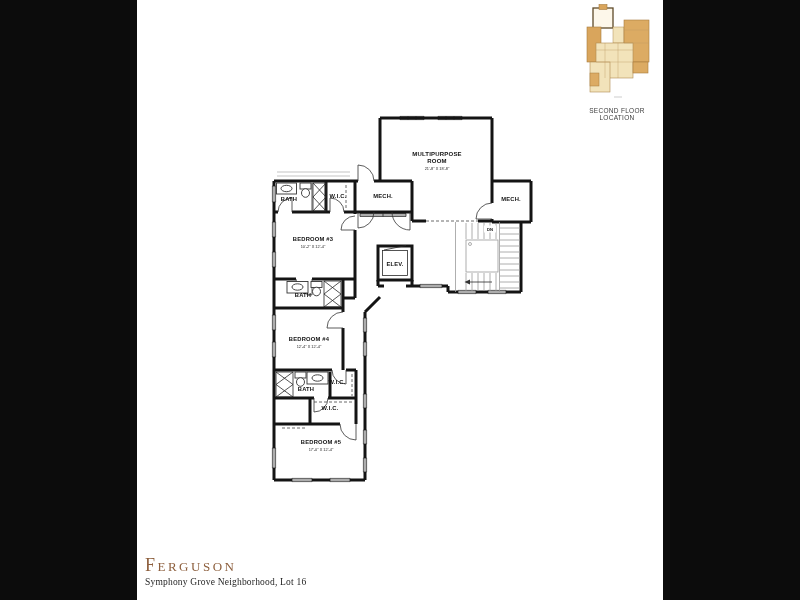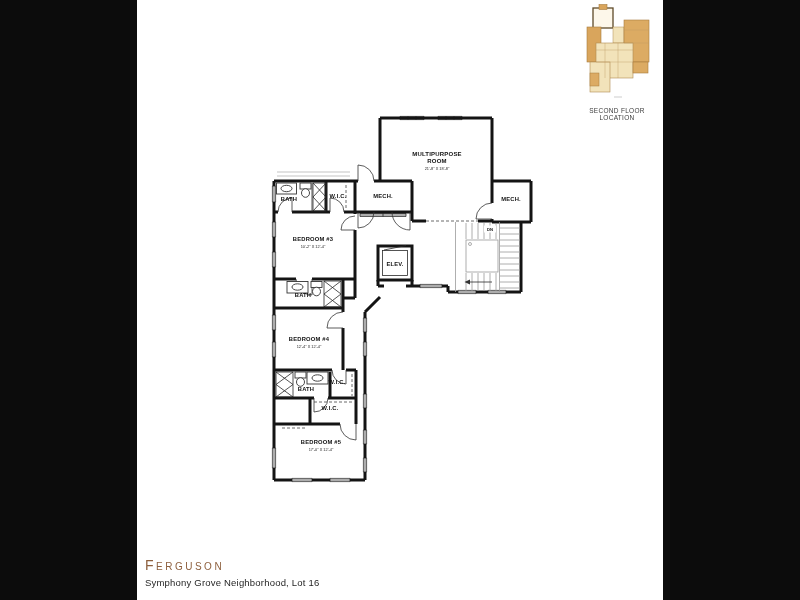--- a/index.html
+++ b/index.html
@@ -20,23 +20,23 @@
        text-anchor:middle;letter-spacing:.2px;}
   .lbl-lg{font-size:6px;}
   .dims{font-family:"Liberation Sans",sans-serif;font-size:3.9px;fill:#222;text-anchor:middle;}
   .dn{font-family:"Liberation Sans",sans-serif;font-size:4.2px;font-weight:bold;fill:#111;text-anchor:middle;}
   .tline{stroke:#bd9a63;stroke-width:.4;fill:none;}
   
   .locator-caption{position:absolute;left:576px;top:107px;width:82px;text-align:center;
       font-size:6.5px;letter-spacing:.3px;color:#3c3c3c;font-family:"Liberation Sans",sans-serif;}
   
   .title-block{position:absolute;left:145px;top:555px;}
-  .plan-title{font-family:Liberation Sans, sans-serif;font-variant:small-caps;font-size:14px;
+  .plan-title{font-family:Liberation Serif, serif;font-variant:small-caps;font-size:18px;
       letter-spacing:2.5px;color:#8d5f3d;line-height:20px;}
-  .plan-subtitle{font-family:Liberation Sans, sans-serif;font-size:9.5px;color:#1f1f1f;
+  .plan-subtitle{font-family:Liberation Serif, serif;font-size:9.5px;color:#1f1f1f;
       letter-spacing:.2px;margin-top:2px;}
 </style>
 </head>
 <body>
 
 <div class="stage">
   <div class="paper"></div>
 
   <svg width="800" height="600" viewBox="0 0 800 600">
 

